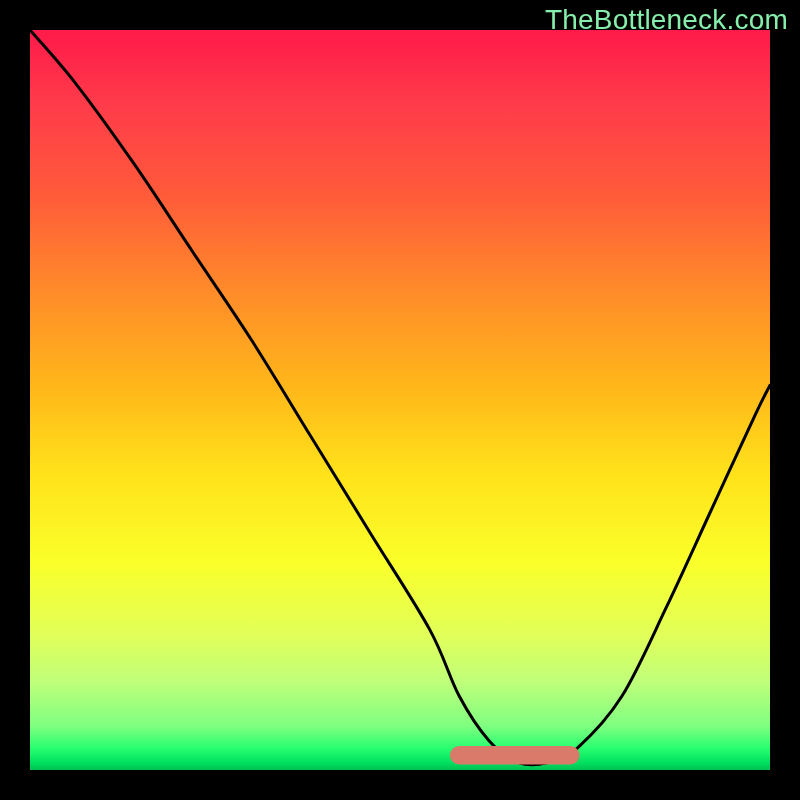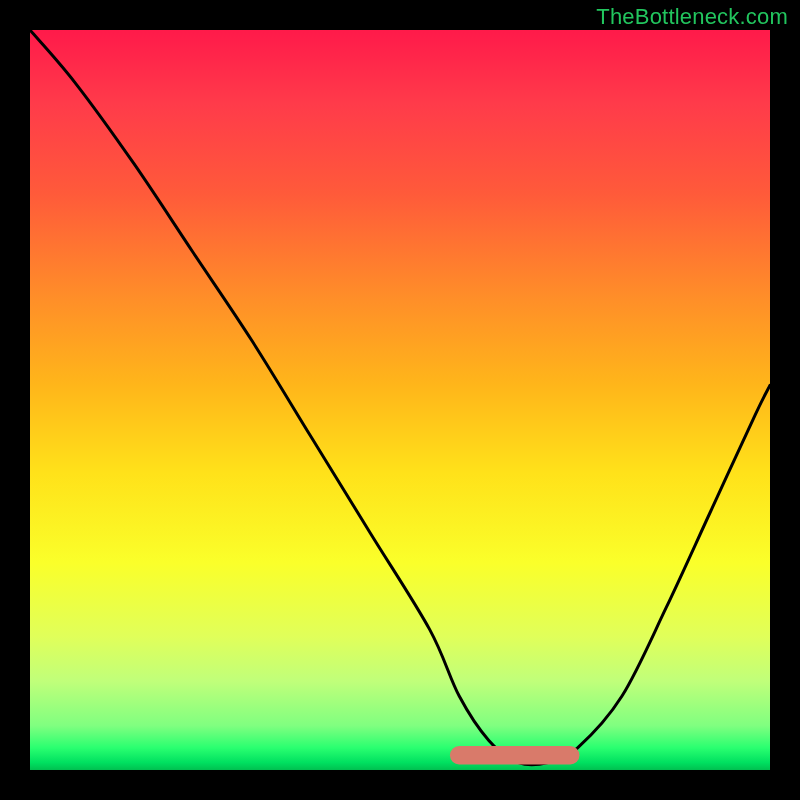--- a/index.html
+++ b/index.html
@@ -38,23 +38,23 @@
       #80ff80 94%,
       #2aff70 97%,
       #00e060 99%,
       #00c050 100%
     );
   }
   .watermark {
     position: absolute;
     right: 12px;
     top: 4px;
-    font-size: 22px;
+    font-size: 28px;
     font-weight: 500;
-    color: #22c55e;
+    color: #86efac;
     letter-spacing: 0.2px;
     user-select: none;
   }
   svg.curve {
     position: absolute;
     left: 0;
     top: 0;
     width: 740px;
     height: 740px;
   }

